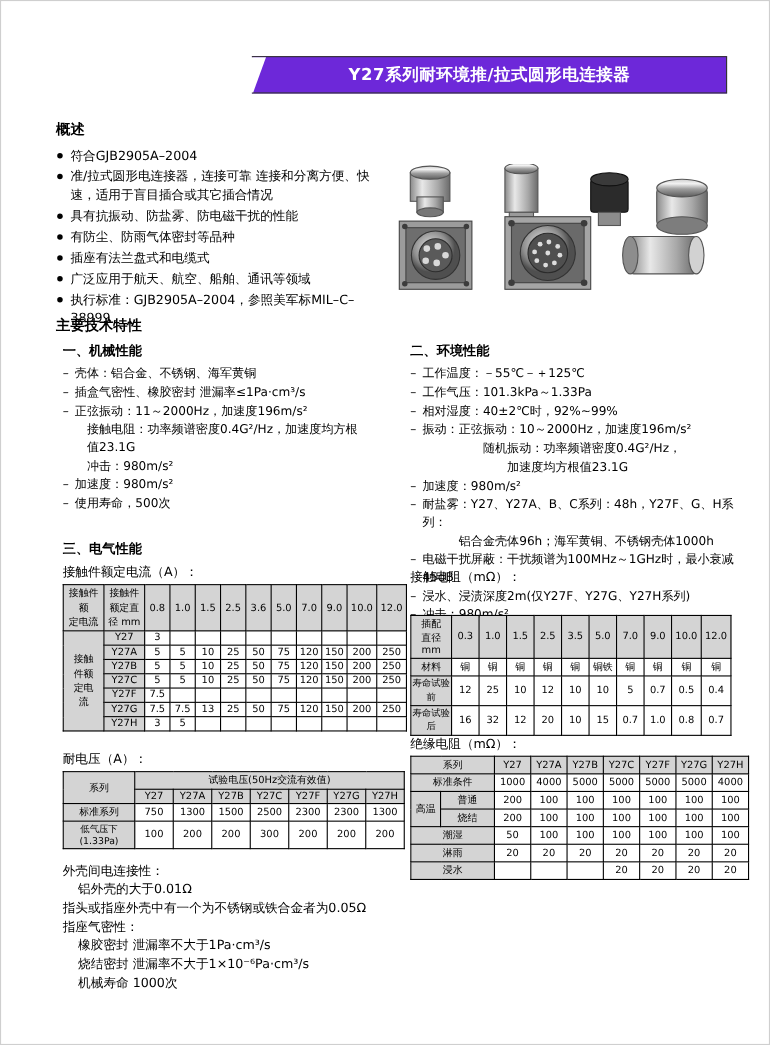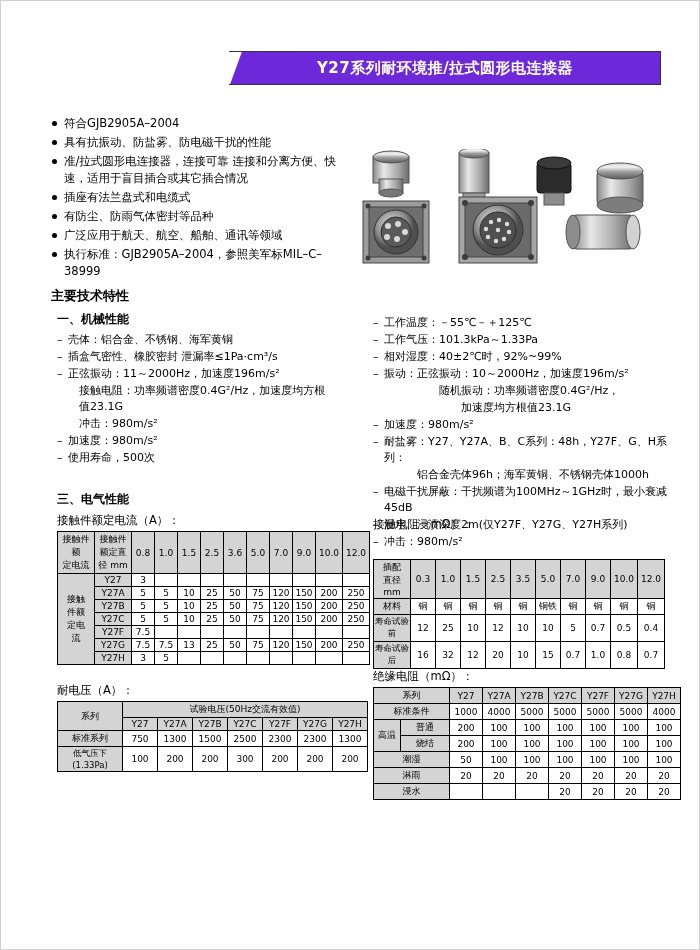--- a/index.html
+++ b/index.html
@@ -70,26 +70,27 @@
 <body>
 
 <div class="page" data-name="document-page">
 
   <div class="banner" data-name="page-title-banner">
     <div class="skew" data-name="banner-skew-decoration"></div>
     <span data-name="page-title">Y27系列耐环境推/拉式圆形电连接器</span>
   </div>
 
   <div style="position:absolute;left:50px;top:108px;width:290px;" data-name="overview-section">
+    <div class="sec-title" data-name="overview-title">概述</div>
     <ul class="bullet-list" style="margin-top:6px;" data-name="overview-list">
       <li data-name="list-item">符合GJB2905A–2004</li>
+      <li data-name="list-item">准/拉式圆形电连接器，连接可靠  连接和分离方便、快速，适用于盲目插合或其它插合情况</li>
       <li data-name="list-item">具有抗振动、防盐雾、防电磁干扰的性能</li>
-      <li data-name="list-item">准/拉式圆形电连接器，连接可靠  连接和分离方便、快速，适用于盲目插合或其它插合情况</li>
+      <li data-name="list-item">有防尘、防雨气体密封等品种</li>
       <li data-name="list-item">插座有法兰盘式和电缆式</li>
-      <li data-name="list-item">有防尘、防雨气体密封等品种</li>
       <li data-name="list-item">广泛应用于航天、航空、船舶、通讯等领域</li>
       <li data-name="list-item">执行标准：GJB2905A–2004，参照美军标MIL–C–38999</li>
     </ul>
   </div>
 
   <div class="photo-area" data-name="product-photo-group">
     <svg width="325" height="125" viewBox="0 0 325 125" data-name="connector-photos-svg">
       <defs>
         <linearGradient id="metal" x1="0" y1="0" x2="0" y2="1">
           <stop offset="0%" stop-color="#cfcfcf"></stop>
@@ -193,20 +194,21 @@
       <li data-name="list-item">使用寿命，500次</li>
     </ul>
   </div>
   <style>
     
     [data-name="mechanical-list"] li:nth-child(4):before{content:"";}
     [data-name="mechanical-list"] li:nth-child(5):before{content:"";}
   </style>
 
   <div style="position:absolute;left:372px;top:310px;width:300px;" data-name="environmental-section">
+    <div class="sub-title" data-name="environmental-title">二、环境性能</div>
     <ul class="dash-list" style="margin-top:4px;" data-name="environmental-list">
       <li data-name="list-item">工作温度：－55℃－＋125℃</li>
       <li data-name="list-item">工作气压：101.3kPa～1.33Pa</li>
       <li data-name="list-item">相对湿度：40±2℃时，92%~99%</li>
       <li data-name="list-item">振动：正弦振动：10～2000Hz，加速度196m/s²</li>
       <li style="padding-left:66px;" data-name="list-item">随机振动：功率频谱密度0.4G²/Hz，</li>
       <li style="padding-left:88px;" data-name="list-item">加速度均方根值23.1G</li>
       <li data-name="list-item">加速度：980m/s²</li>
       <li data-name="list-item">耐盐雾：Y27、Y27A、B、C系列：48h，Y27F、G、H系列：</li>
       <li style="padding-left:44px;" data-name="list-item">铝合金壳体96h；海军黄铜、不锈钢壳体1000h</li>
@@ -371,20 +373,31 @@
         <td data-name="cell">200</td>
         <td data-name="cell">300</td>
         <td data-name="cell">200</td>
         <td data-name="cell">200</td>
         <td data-name="cell">200</td>
       </tr>
     </tbody>
       </table>
   </div>
 
+  <div style="position:absolute;left:56px;top:782px;width:300px;" data-name="shell-text-block">
+    <ul class="plain-list" data-name="shell-list">
+      <li data-name="list-item">外壳间电连接性：</li>
+      <li style="padding-left:14px;" data-name="list-item">铝外壳的大于0.01Ω</li>
+      <li data-name="list-item">指头或指座外壳中有一个为不锈钢或铁合金者为0.05Ω</li>
+      <li data-name="list-item">指座气密性：</li>
+      <li style="padding-left:14px;" data-name="list-item">橡胶密封  泄漏率不大于1Pa·cm³/s</li>
+      <li style="padding-left:14px;" data-name="list-item">烧结密封  泄漏率不大于1×10⁻⁶Pa·cm³/s</li>
+      <li style="padding-left:14px;" data-name="list-item">机械寿命   1000次</li>
+    </ul>
+  </div>
 
   <div style="position:absolute;left:372px;top:516px;" class="tbl-cap" data-name="contact-resistance-caption">接触电阻（mΩ）：</div>
   <div style="position:absolute;left:372px;top:558px;" data-name="contact-resistance-table-wrap">
     <table data-name="contact-resistance-table">
       <tbody>
           <tr data-name="table-row">
         <td class="hdrgray" style="width:34px;" data-name="cell-header-diameter">插配<br>直径<br>mm</td>
         <td class="hdrgray" style="width:22px;" data-name="cell">0.3</td>
         <td class="hdrgray" style="width:22px;" data-name="cell">1.0</td>
         <td class="hdrgray" style="width:22px;" data-name="cell">1.5</td>

